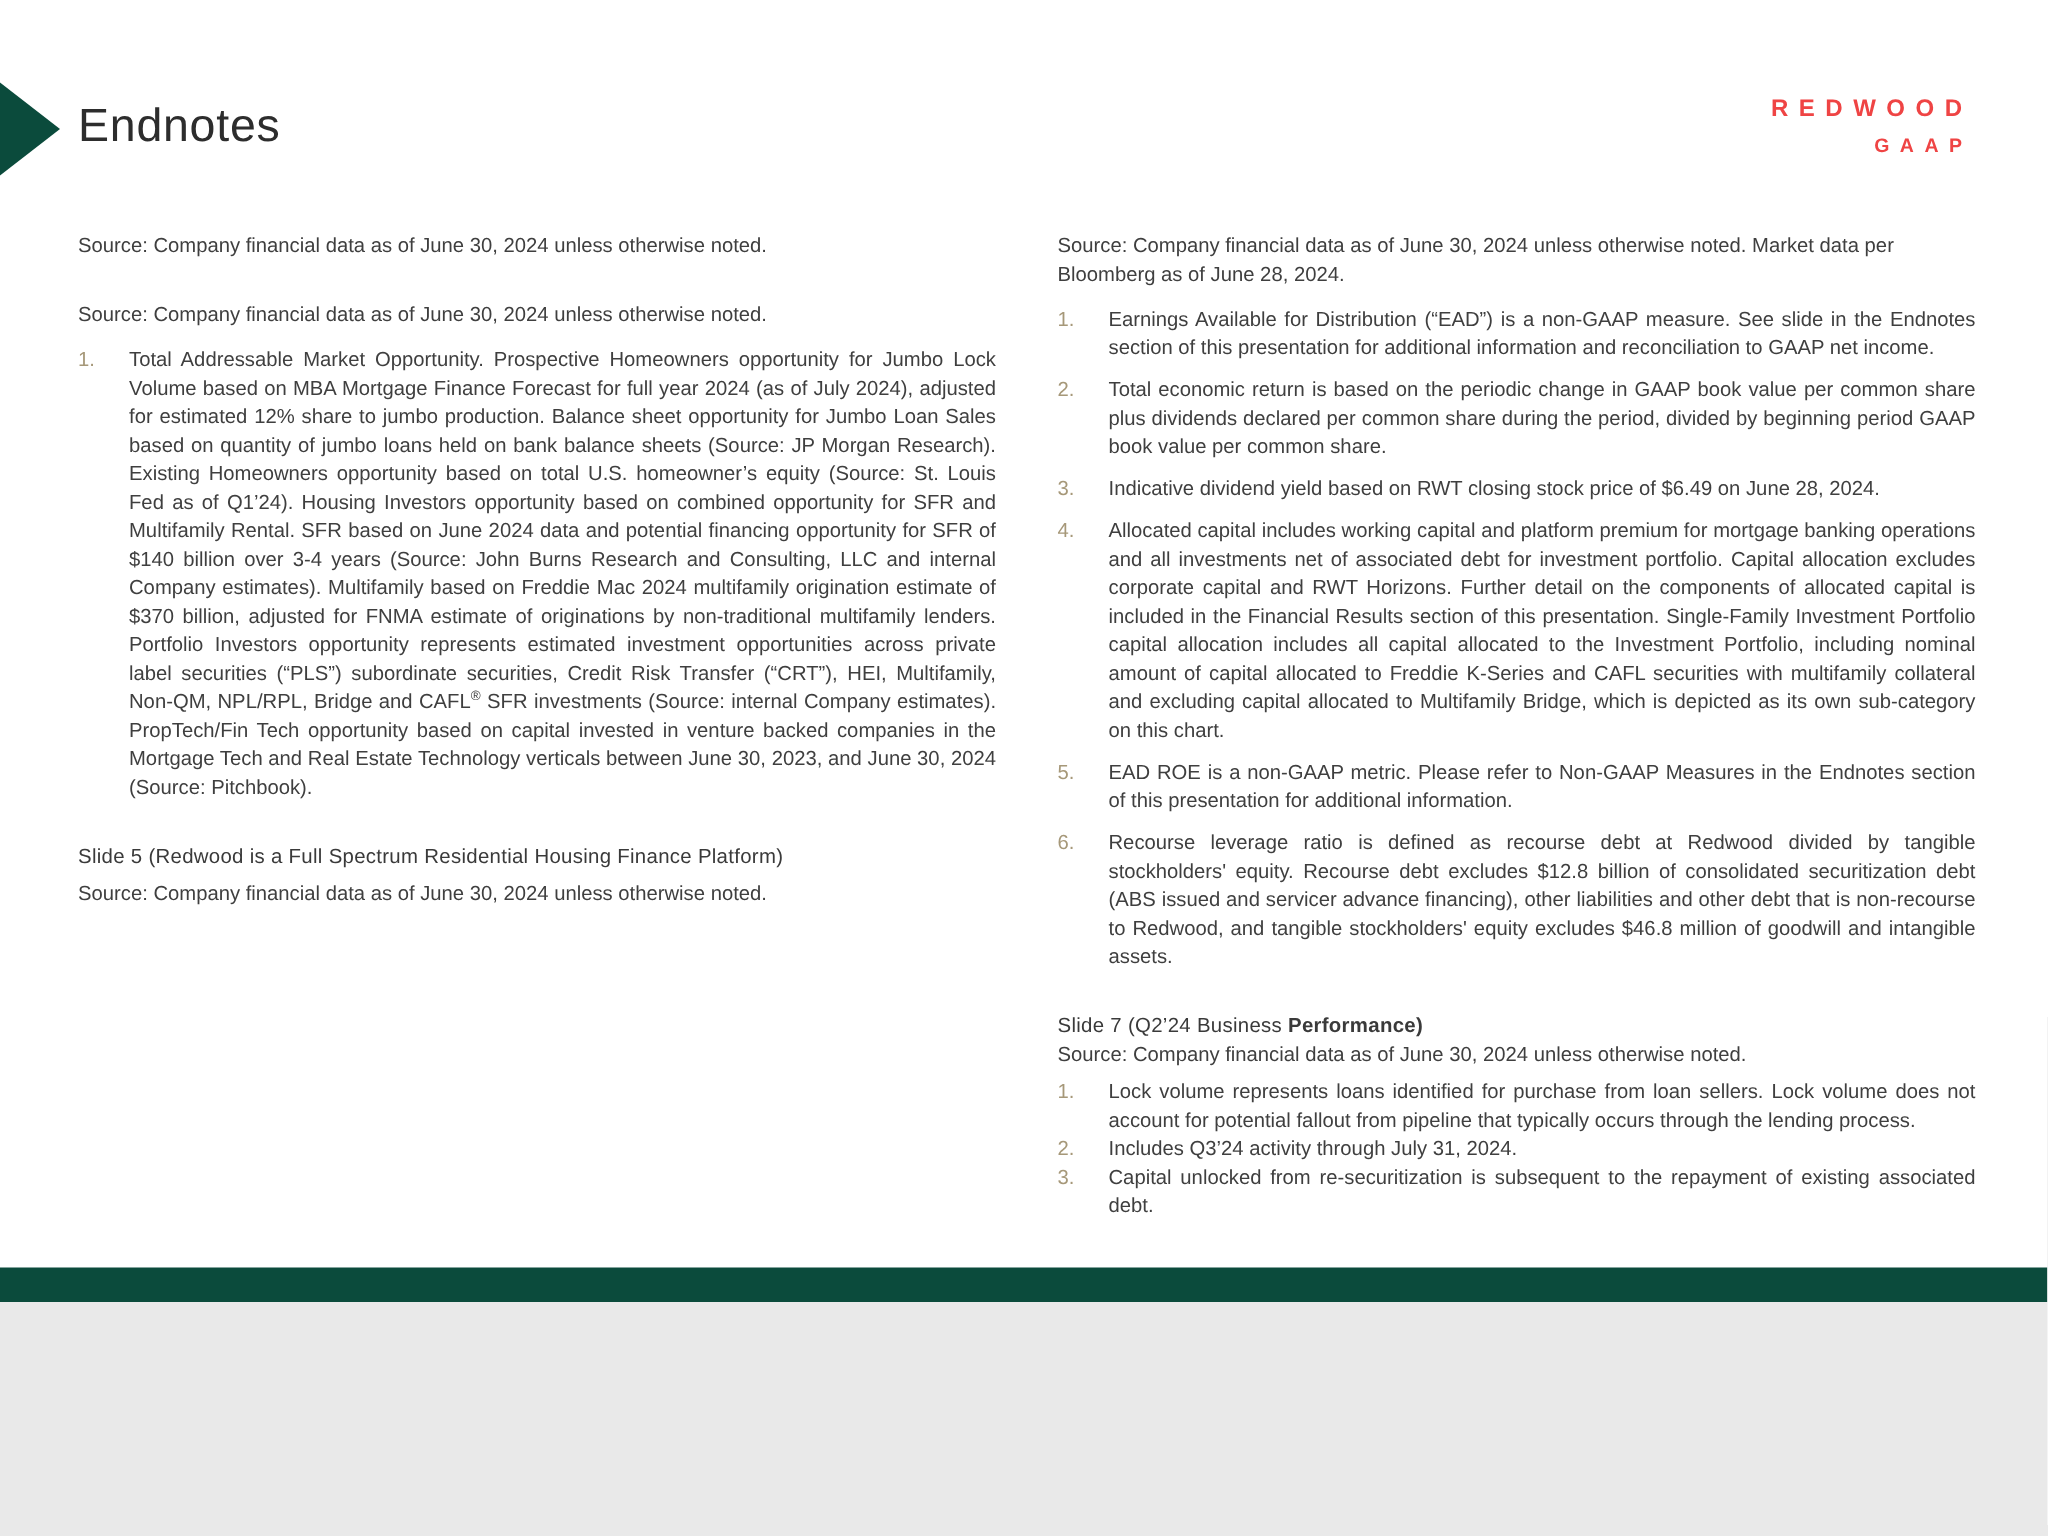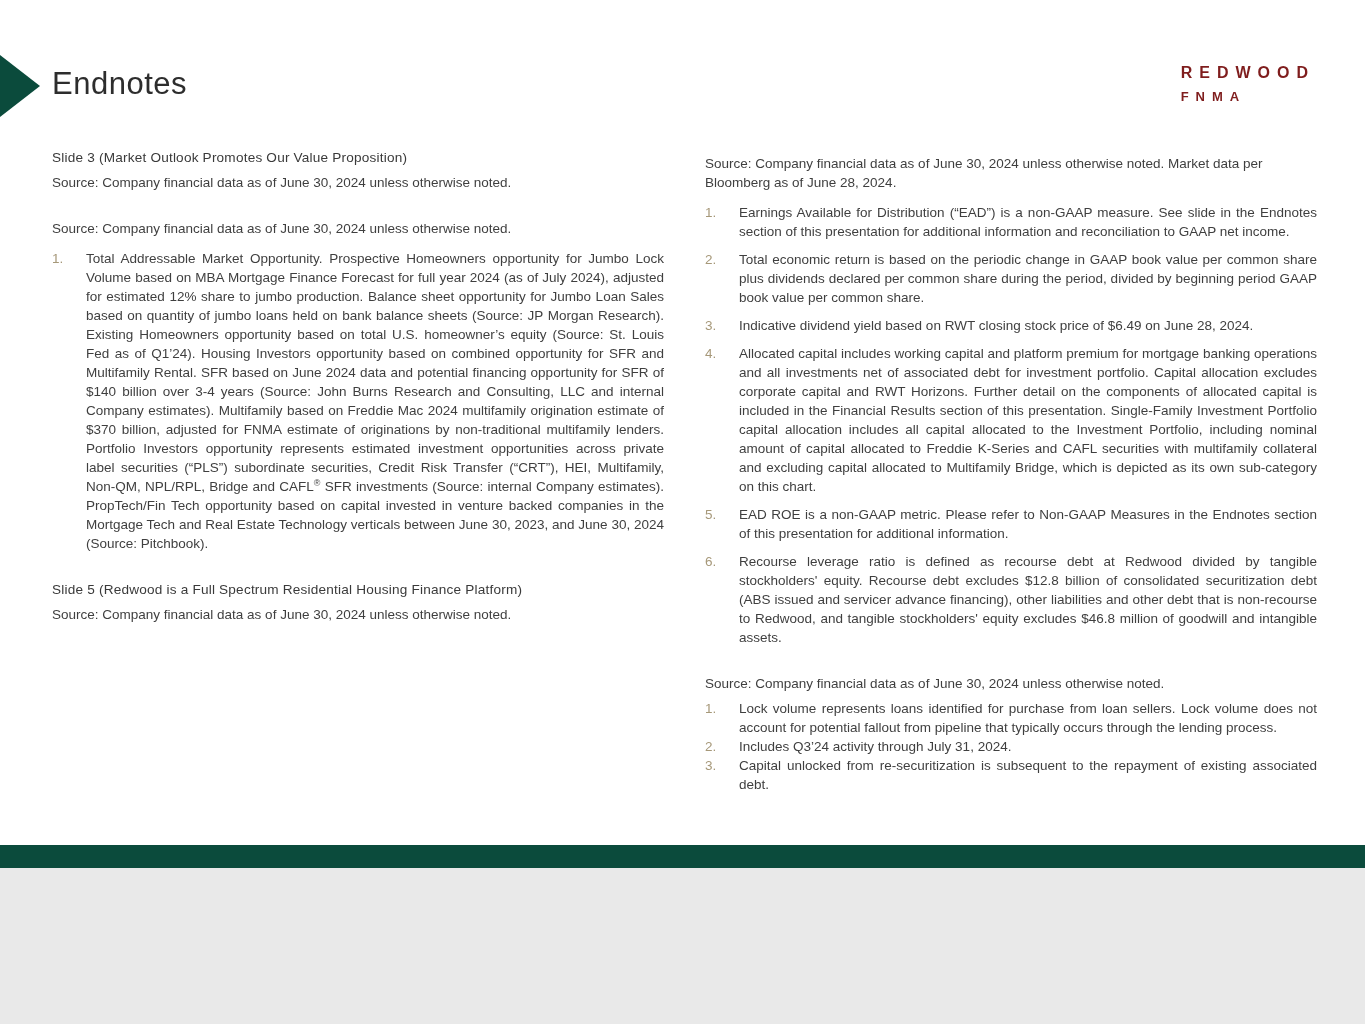--- a/index.html
+++ b/index.html
@@ -19,21 +19,21 @@
     border-bottom:31px solid transparent;
     border-left:40px solid var(--green,#0b4b3c);
   }
   .page-title{
     position:absolute;left:52px;top:62px;
     font-size:31px;line-height:44px;
     font-weight:400;color:#2d2d2d;letter-spacing:0.5px;
   }
   .logo{
     position:absolute;right:50px;top:62px;
-    text-align:left;color:#7f1d1d;font-weight:700;
+    text-align:right;color:#ef4444;font-weight:700;
   }
   .logo .l1{font-size:16px;letter-spacing:7px;line-height:22px;}
   .logo .l2{font-size:13px;letter-spacing:7px;line-height:20px;margin-top:3px;}
   .col{
     position:absolute;top:148px;width:612px;
     font-size:13.5px;line-height:19px;
   }
   .col.left{left:52px;}
   .col.right{left:705px;}
   .sec{margin-bottom:27px;}
@@ -63,27 +63,26 @@
 <body>
 
 <div class="slide">
 
   <div class="title-arrow"></div>
 
   <div class="page-title">Endnotes</div>
 
   <div class="logo">
     <div class="l1">REDWOOD</div>
-    <div class="l2">FNMA</div>
+    <div class="l2">GAAP</div>
   </div>
 
   <div class="col left">
 
     <div class="sec">
-      <div class="sec-heading">Slide 3 (Market Outlook Promotes Our Value Proposition)</div>
       <div class="sec-source">Source: Company financial data as of June 30, 2024 unless otherwise noted.</div>
     </div>
 
     <div class="sec">
       <div class="sec-source">Source: Company financial data as of June 30, 2024 unless otherwise noted.</div>
       <div class="note-list">
         <div class="note">
           <span class="num">1.</span>
           <div class="txt"><span>Total Addressable Market Opportunity. Prospective Homeowners opportunity for Jumbo Lock Volume based on MBA Mortgage Finance Forecast for full year 2024 (as of July 2024), adjusted for estimated 12% share to jumbo production. Balance sheet opportunity for Jumbo Loan Sales based on quantity of jumbo loans held on bank balance sheets (Source: JP Morgan Research). Existing Homeowners opportunity based on total U.S. homeowner’s equity (Source: St. Louis Fed as of Q1’24). Housing Investors opportunity based on combined opportunity for SFR and Multifamily Rental. SFR based on June 2024 data and potential financing opportunity for SFR of $140 billion over 3-4 years (Source: John Burns Research and Consulting, LLC and internal Company estimates). Multifamily based on Freddie Mac 2024 multifamily origination estimate of $370 billion, adjusted for FNMA estimate of originations by non-traditional multifamily lenders. Portfolio Investors opportunity represents estimated investment opportunities across private label securities (“PLS”) subordinate securities, Credit Risk Transfer (“CRT”), HEI, Multifamily, Non-QM, NPL/RPL, Bridge and CAFL</span><sup>®</sup><span> SFR investments (Source: internal Company estimates). PropTech/Fin Tech opportunity based on capital invested in venture backed companies in the Mortgage Tech and Real Estate Technology verticals between June 30, 2023, and June 30, 2024 (Source: Pitchbook).</span></div>
         </div>
@@ -123,20 +122,21 @@
           <div class="txt">EAD ROE is a non-GAAP metric. Please refer to Non-GAAP Measures in the Endnotes section of this presentation for additional information.</div>
         </div>
         <div class="note">
           <span class="num">6.</span>
           <div class="txt">Recourse leverage ratio is defined as recourse debt at Redwood divided by tangible stockholders' equity. Recourse debt excludes $12.8 billion of consolidated securitization debt (ABS issued and servicer advance financing), other liabilities and other debt that is non-recourse to Redwood, and tangible stockholders' equity excludes $46.8 million of goodwill and intangible assets.</div>
         </div>
       </div>
     </div>
 
     <div class="sec">
+      <div class="sec-heading"><span>Slide 7 (Q2’24 Business </span><b>Performance)</b></div>
       <div class="sec-source tight">Source: Company financial data as of June 30, 2024 unless otherwise noted.</div>
       <div class="note-list tight" style="margin-top:6px;">
         <div class="note">
           <span class="num">1.</span>
           <div class="txt">Lock volume represents loans identified for purchase from loan sellers. Lock volume does not account for potential fallout from pipeline that typically occurs through the lending process.</div>
         </div>
         <div class="note">
           <span class="num">2.</span>
           <div class="txt">Includes Q3’24 activity through July 31, 2024.</div>
         </div>

